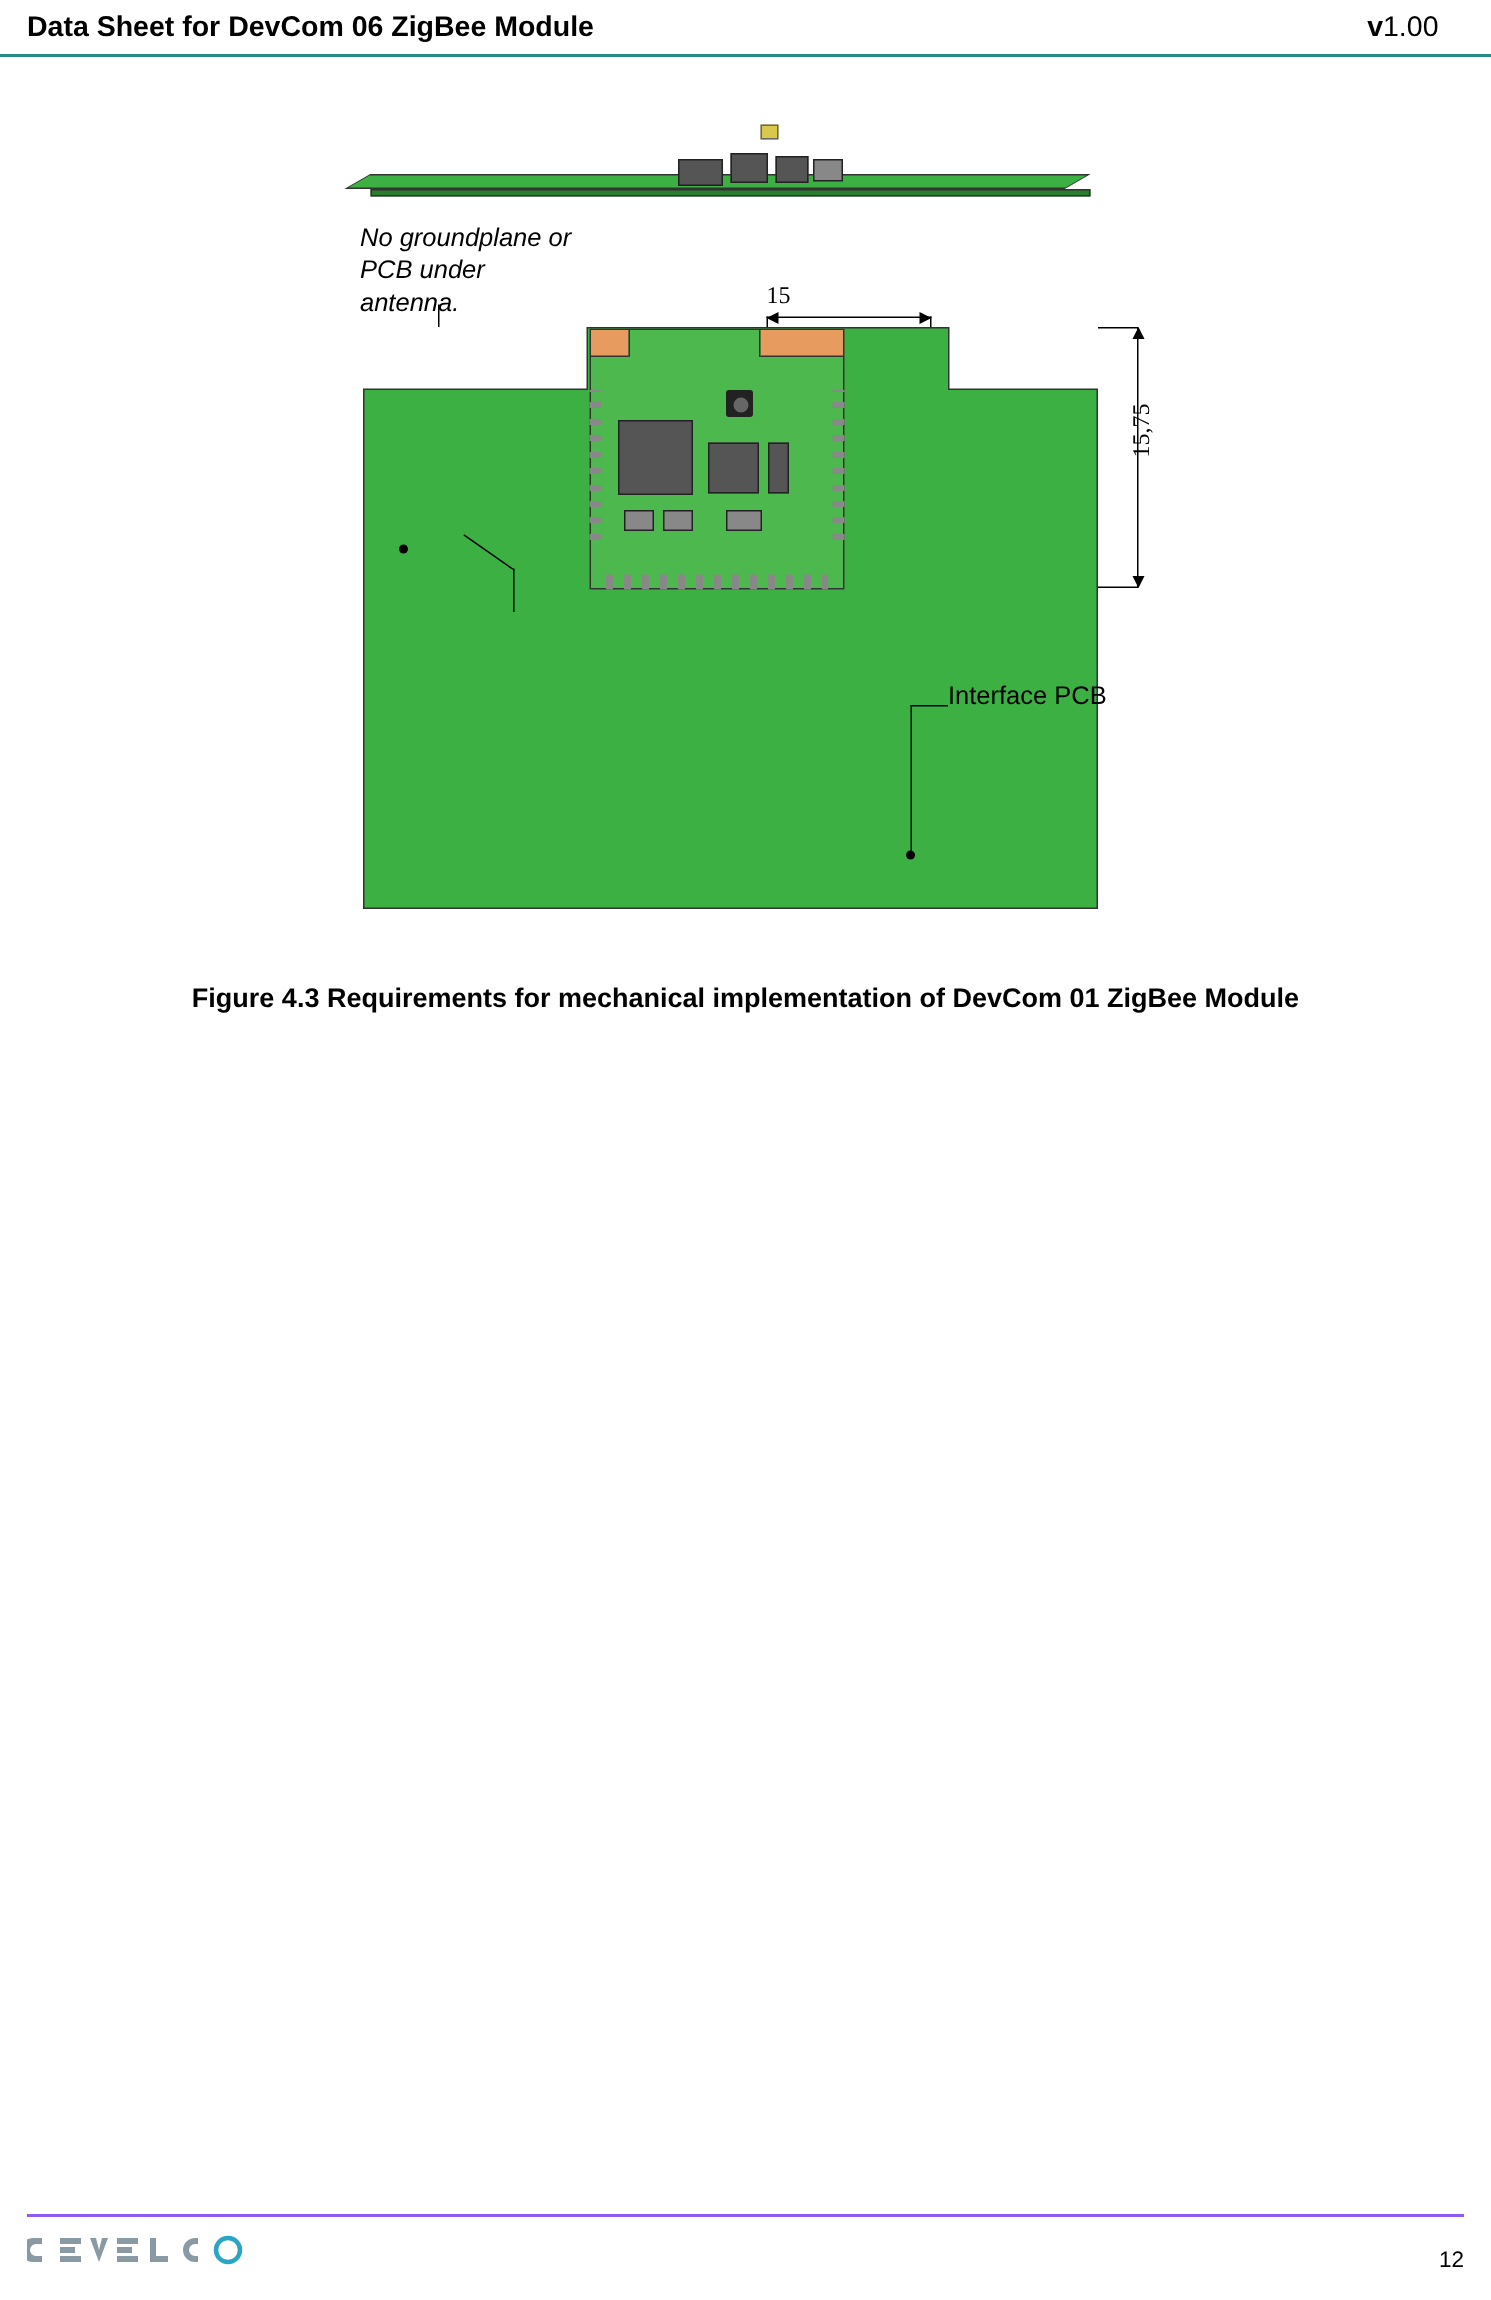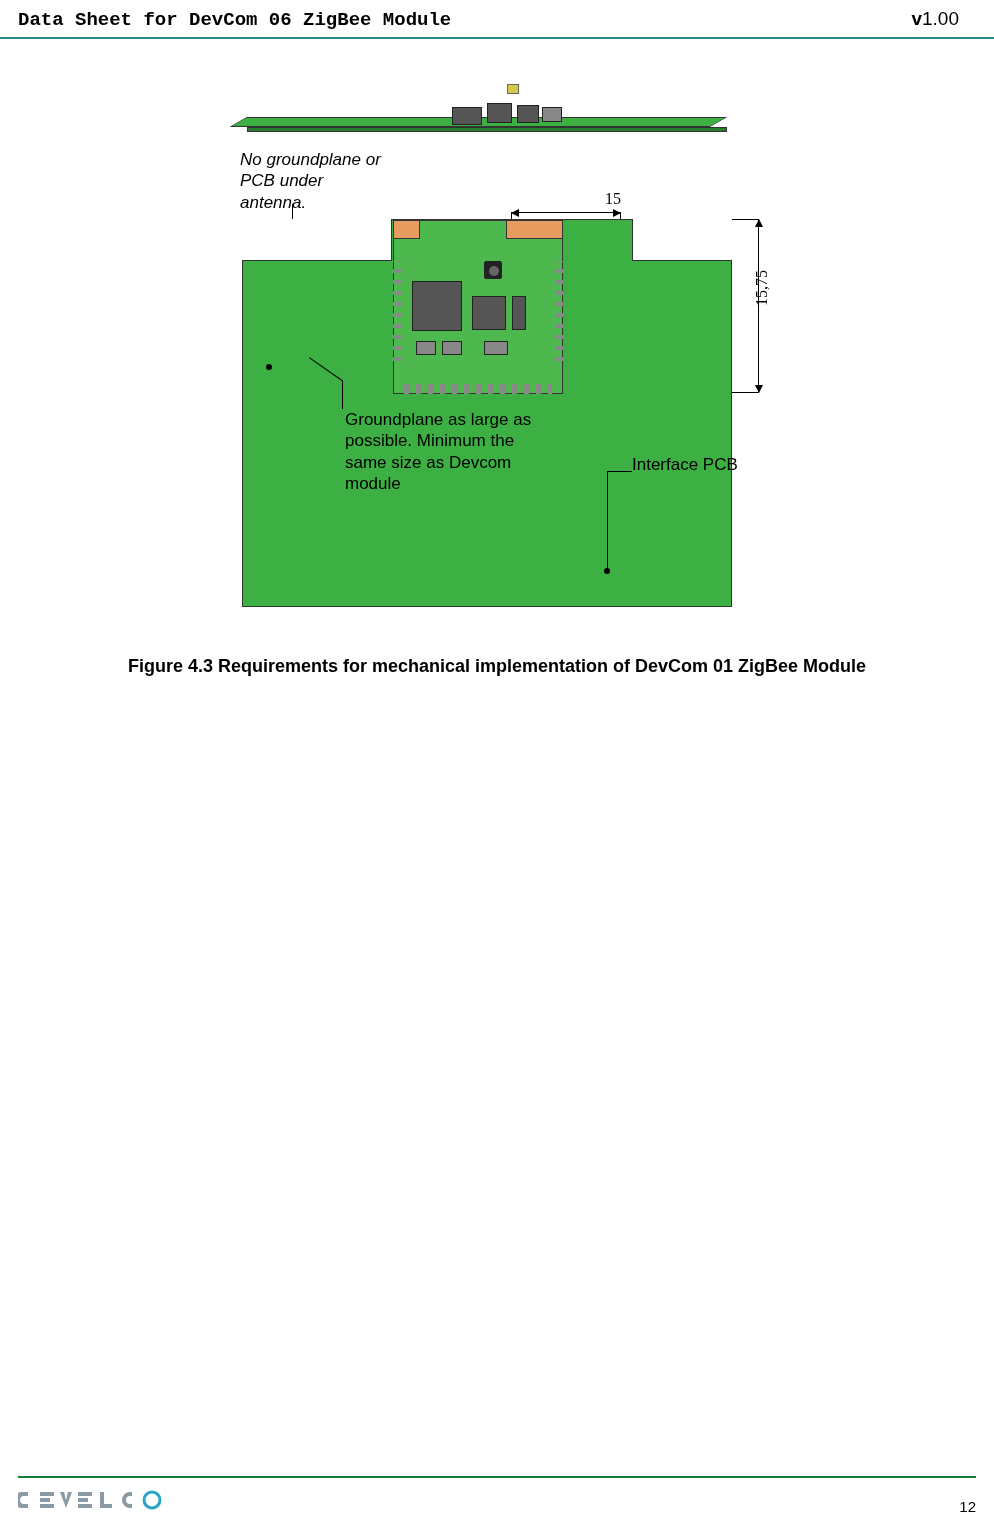--- a/index.html
+++ b/index.html
@@ -18,21 +18,20 @@
     .header {
       display: flex;
       justify-content: space-between;
       align-items: baseline;
       padding: 8px 35px 6px 18px;
       border-bottom: 2px solid #2a8a8a;
       font-size: 19px;
     }
     .header-title {
       font-weight: bold;
-      font-family: Liberation Mono, monospace;
     }
     .header-version {
       font-weight: normal;
     }
     .header-version .vbold {
       font-weight: bold;
     }
     .content {
       padding: 30px 20px;
     }
@@ -220,21 +219,21 @@
       border-top: 4px solid transparent;
       border-bottom: 4px solid transparent;
     }
     .dim-h-line::before { left: 0; border-right: 8px solid #000; }
     .dim-h-line::after { right: 0; border-left: 8px solid #000; }
     .dim-h-ext1 { position:absolute; left:0; top:20px; height:28px; border-left:1px solid #000;}
     .dim-h-ext2 { position:absolute; right:0; top:20px; height:28px; border-left:1px solid #000;}
     .dim-h-label {
       position: absolute;
       top: -2px; left: 0; right: 0;
-      text-align: right;
+      text-align: left;
       font-size: 16px;
       font-family: 'Times New Roman', serif;
     }
     
     .dim-v {
       position: absolute;
       top: 145px;
       left: 543px;
       width: 50px;
       height: 174px;
@@ -291,21 +290,21 @@
       font-size: 16px;
       margin: 45px 0 0 0;
       line-height: 1.4;
     }
     
     .footer {
       position: absolute;
       bottom: 18px;
       left: 18px;
       right: 18px;
-      border-top: 2px solid #15803d;
+      border-top: 2px solid #8b5cf6;
       padding-top: 6px;
       display: flex;
       justify-content: space-between;
       align-items: center;
     }
     .logo {
       font-family: Arial, sans-serif;
       font-size: 20px;
       letter-spacing: 6px;
       color: #8a9aa5;
@@ -376,21 +375,20 @@
         <div class="chip sm1"></div>
         <div class="chip sm2"></div>
         <div class="chip sm3"></div>
         <div class="chip dot"></div>
         <div class="pins-bottom"></div>
         <div class="pins-side l"></div>
         <div class="pins-side r"></div>
       </div>
     </div>
 
-    <div class="annot annot2">Groundplane as large as possible. Minimum the same size as Devcom module</div>
 
     <div class="leader" style="top:306px; left:115px; width:40px; height:1px; transform:rotate(35deg); transform-origin:right center;"></div>
     <div class="leader" style="top:306px; left:155px; width:1px; height:29px;"></div>
     <div class="leader-dot" style="top:290px; left:79px;"></div>
 
     <div class="annot annot3">Interface PCB</div>
 
     <div class="leader" style="top:397px; left:420px; width:1px; height:100px;"></div>
     <div class="leader" style="top:397px; left:420px; width:25px; height:1px;"></div>
     <div class="leader-dot" style="top:494px; left:417px;"></div>

